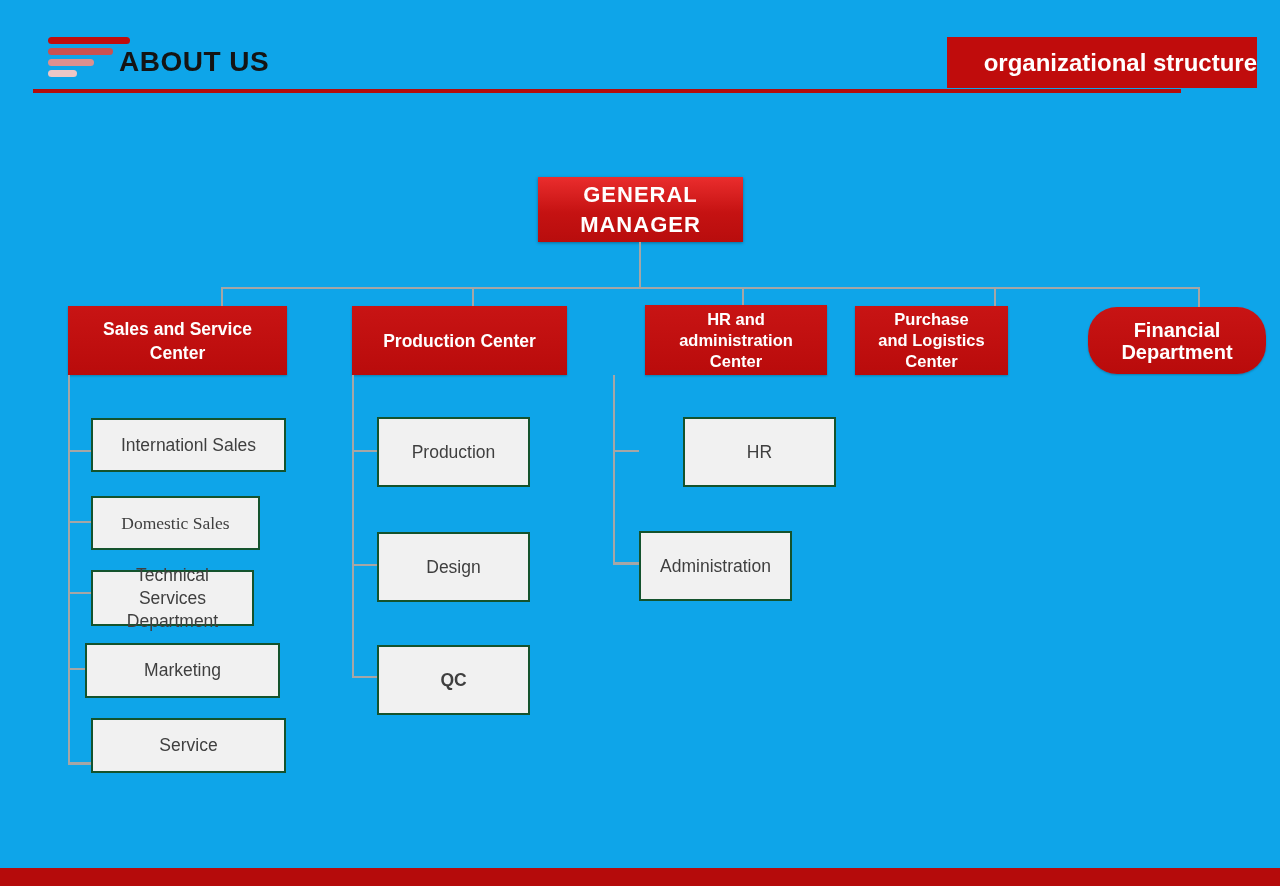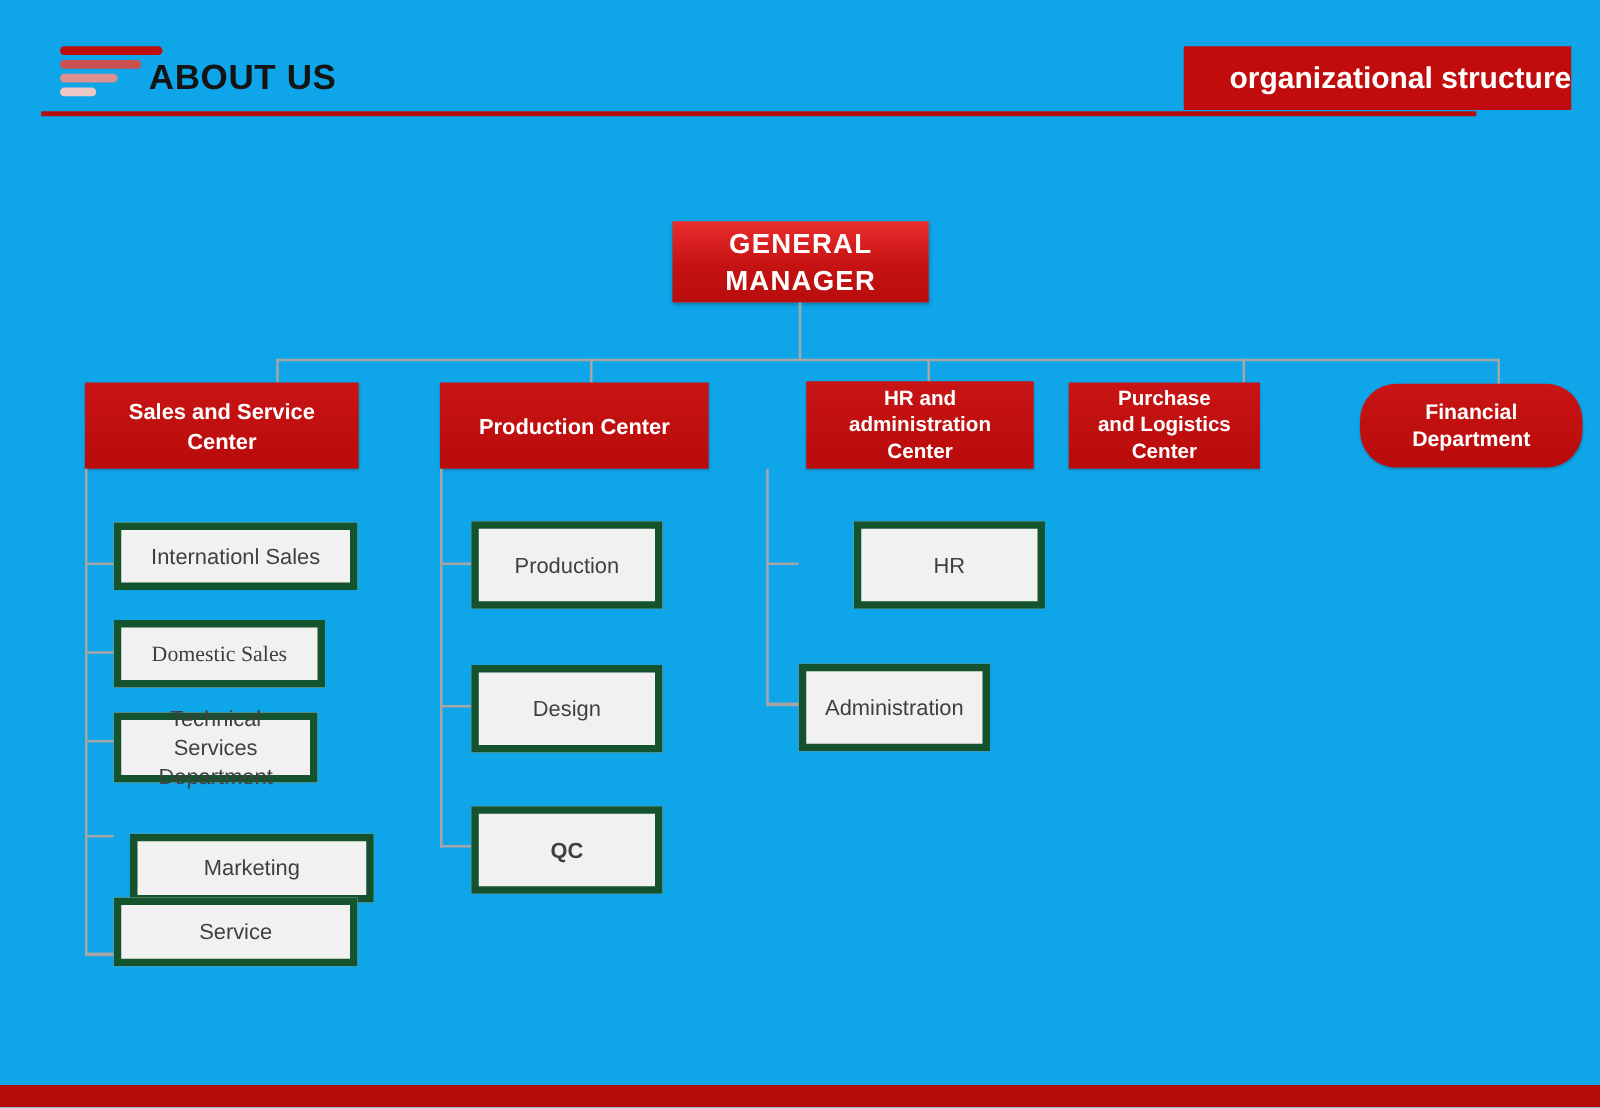--- a/index.html
+++ b/index.html
@@ -32,21 +32,21 @@
     font-size:22px;font-weight:bold;line-height:30px;letter-spacing:1px;
     box-shadow:0 1px 3px rgba(0,0,0,.35);text-align:center;
   }
   .hdr{
     position:absolute;background:linear-gradient(180deg,#c81414 0%,#b90b0b 100%);
     color:#ffffff;display:flex;flex-direction:column;align-items:center;justify-content:center;
     font-weight:bold;text-align:center;box-shadow:0 1px 2px rgba(0,0,0,.25);
   }
   .hdr span{display:block;}
   .child{
-    position:absolute;background:#f1f1f1;border:6px solid #14532d;box-sizing:border-box;
+    position:absolute;background:#f1f1f1;border:2px solid #14532d;box-sizing:border-box;
     color:#3f3f3f;display:flex;align-items:center;justify-content:center;
     text-align:center;font-size:17.5px;line-height:23px;padding:0 8px;
   }
   .conn{position:absolute;background:#a6a6a6;}
   .footer-bar{position:absolute;left:0;top:868px;width:1280px;height:18px;background:#b50b0b;}
 </style>
 </head>
 <body>
 
 <div class="slide">
@@ -86,36 +86,36 @@
   <div class="hdr" style="left:603px;top:305px;width:182px;height:70px;font-size:16.5px;line-height:21px;margin-left:42px;">
     <span>HR and</span>
     <span>administration</span>
     <span>Center</span>
   </div>
   <div class="hdr" style="left:855px;top:306px;width:153px;height:69px;font-size:16.5px;line-height:21px;">
     <span>Purchase</span>
     <span>and Logistics</span>
     <span>Center</span>
   </div>
-  <div class="hdr" style="left:1088px;top:307px;width:178px;height:67px;font-size:17px;line-height:22px;border-radius:29px;">
+  <div class="hdr" style="left:1088px;top:307px;width:178px;height:67px;font-size:20px;line-height:22px;border-radius:29px;">
     <span>Financial</span>
     <span>Department</span>
   </div>
 
   <div class="conn" style="left:68px;top:375px;width:2px;height:389px;"></div>
   <div class="conn" style="left:68px;top:450px;width:23px;height:2px;"></div>
   <div class="conn" style="left:68px;top:521px;width:23px;height:2px;"></div>
   <div class="conn" style="left:68px;top:592px;width:23px;height:2px;"></div>
   <div class="conn" style="left:68px;top:668px;width:23px;height:2px;"></div>
   <div class="conn" style="left:68px;top:762px;width:23px;height:3px;"></div>
 
   <div class="child" style="left:91px;top:418px;width:195px;height:54px;">Internationl Sales</div>
   <div class="child" style="left:91px;top:496px;width:169px;height:54px;font-family:Liberation Serif, serif;">Domestic Sales</div>
   <div class="child" style="left:91px;top:570px;width:163px;height:56px;">Technical Services Department</div>
-  <div class="child" style="left:104px;top:643px;width:195px;height:55px;margin-top:24px;">Marketing</div>
+  <div class="child" style="left:85px;top:643px;width:195px;height:55px;">Marketing</div>
   <div class="child" style="left:91px;top:718px;width:195px;height:55px;">Service</div>
 
   <div class="conn" style="left:352px;top:375px;width:2px;height:303px;"></div>
   <div class="conn" style="left:352px;top:450px;width:25px;height:2px;"></div>
   <div class="conn" style="left:352px;top:564px;width:25px;height:2px;"></div>
   <div class="conn" style="left:352px;top:676px;width:25px;height:2px;"></div>
 
   <div class="child" style="left:377px;top:417px;width:153px;height:70px;">Production</div>
   <div class="child" style="left:377px;top:532px;width:153px;height:70px;">Design</div>
   <div class="child" style="left:377px;top:645px;width:153px;height:70px;font-weight:bold;">QC</div>

